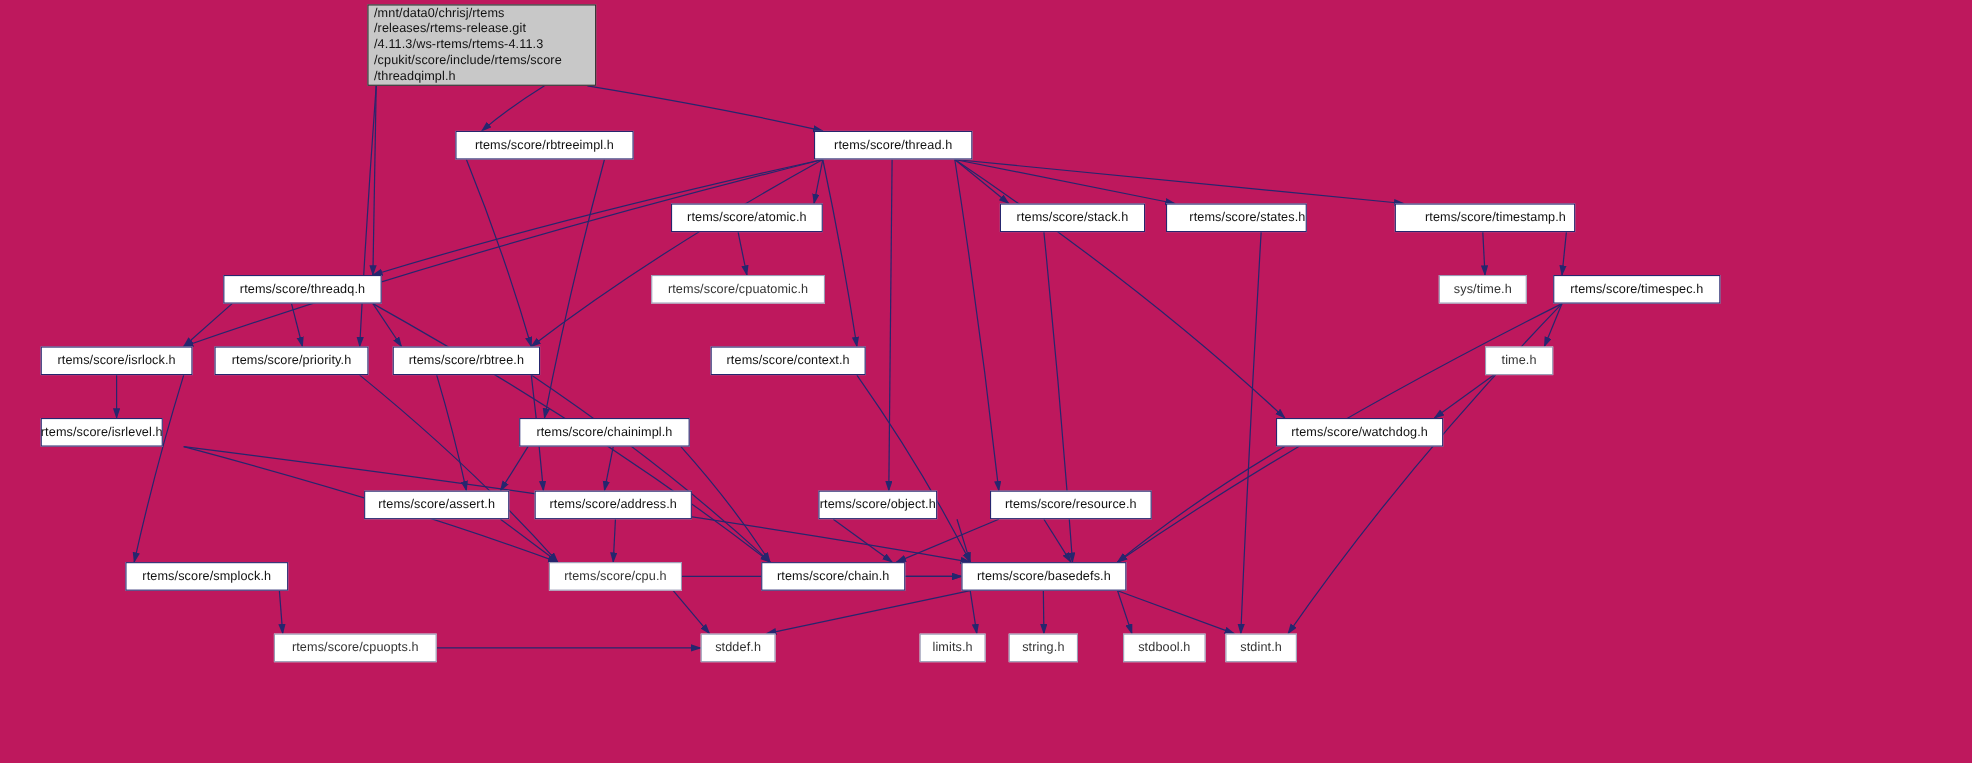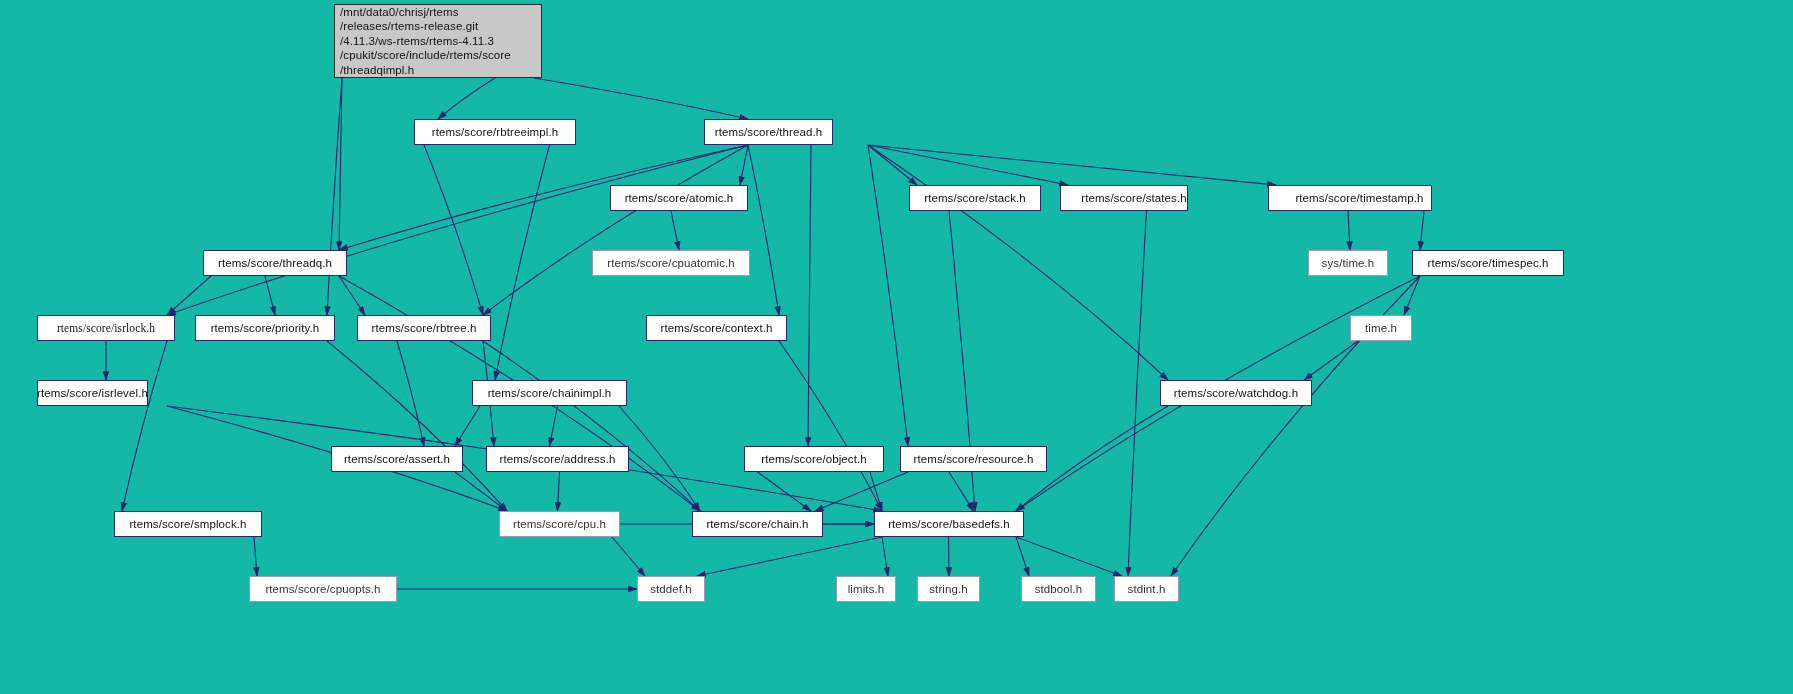--- a/index.html
+++ b/index.html
@@ -5,21 +5,21 @@
   html, body {
     margin: 0;
     padding: 0;
     background: #ffffff;
   }
   #canvas {
     position: relative;
     width: 1793px;
     height: 694px;
     font-family: "Liberation Sans", sans-serif;
-    background: #14b8a6;
+    background: #be185d;
     overflow: hidden;
   }
   svg#edges {
     position: absolute;
     left: 0;
     top: 0;
     width: 1793px;
     height: 694px;
     pointer-events: none;
   }
@@ -123,40 +123,40 @@
         <path d="M882,537 Q789.5,556.5 697,576" marker-end="url(#arrow)" stroke="#26266e"></path>
         <path d="M397,589 Q517,589 637,589" marker-end="url(#arrow)" stroke="#26266e"></path>
       </g>
   </svg>
 <div class="node root" style="left: 334px; top: 4px; width: 208px; height: 74px;">/mnt/data0/chrisj/rtems
 /releases/rtems-release.git
 /4.11.3/ws-rtems/rtems-4.11.3
 /cpukit/score/include/rtems/score
 /threadqimpl.h</div>
     <div class="node" style="left: 414px; top: 119px; width: 162px; height: 26px;">rtems/score/rbtreeimpl.h</div>
-    <div class="node" style="left: 704px; top: 119px; width: 129px; height: 26px;">rtems/score/thread.h</div>
+    <div class="node" style="left: 740px; top: 119px; width: 144px; height: 26px;">rtems/score/thread.h</div>
     <div class="node" style="left: 610px; top: 185px; width: 138px; height: 26px;">rtems/score/atomic.h</div>
     <div class="node" style="left: 909px; top: 185px; width: 132px; height: 26px;">rtems/score/stack.h</div>
     <div class="node" style="left: 1060px; top: 185px; width: 128px; height: 26px; padding-left: 20px;">rtems/score/states.h</div>
     <div class="node" style="left: 1268px; top: 185px; width: 164px; height: 26px; padding-left: 19px;">rtems/score/timestamp.h</div>
     <div class="node dim" style="left: 592px; top: 250px; width: 158px; height: 26px;">rtems/score/cpuatomic.h</div>
     <div class="node" style="left: 203px; top: 250px; width: 144px; height: 26px;">rtems/score/threadq.h</div>
     <div class="node dim" style="left: 1308px; top: 250px; width: 80px; height: 26px;">sys/time.h</div>
     <div class="node" style="left: 1412px; top: 250px; width: 152px; height: 26px;">rtems/score/timespec.h</div>
-    <div class="node" style="left: 37px; top: 315px; width: 138px; height: 26px; font-family: Liberation Serif, serif;">rtems/score/isrlock.h</div>
+    <div class="node" style="left: 37px; top: 315px; width: 138px; height: 26px;">rtems/score/isrlock.h</div>
     <div class="node" style="left: 195px; top: 315px; width: 140px; height: 26px;">rtems/score/priority.h</div>
     <div class="node" style="left: 357px; top: 315px; width: 134px; height: 26px;">rtems/score/rbtree.h</div>
     <div class="node" style="left: 646px; top: 315px; width: 141px; height: 26px;">rtems/score/context.h</div>
     <div class="node dim" style="left: 1350px; top: 315px; width: 62px; height: 26px;">time.h</div>
     <div class="node" style="left: 37px; top: 380px; width: 111px; height: 26px;">rtems/score/isrlevel.h</div>
     <div class="node" style="left: 472px; top: 380px; width: 155px; height: 26px;">rtems/score/chainimpl.h</div>
     <div class="node" style="left: 1160px; top: 380px; width: 152px; height: 26px;">rtems/score/watchdog.h</div>
     <div class="node" style="left: 331px; top: 446px; width: 132px; height: 26px;">rtems/score/assert.h</div>
     <div class="node" style="left: 486px; top: 446px; width: 143px; height: 26px;">rtems/score/address.h</div>
-    <div class="node" style="left: 744px; top: 446px; width: 140px; height: 26px;">rtems/score/object.h</div>
+    <div class="node" style="left: 744px; top: 446px; width: 108px; height: 26px;">rtems/score/object.h</div>
     <div class="node" style="left: 900px; top: 446px; width: 147px; height: 26px;">rtems/score/resource.h</div>
     <div class="node" style="left: 114px; top: 511px; width: 148px; height: 26px;">rtems/score/smplock.h</div>
     <div class="node dim" style="left: 499px; top: 511px; width: 121px; height: 26px;">rtems/score/cpu.h</div>
     <div class="node" style="left: 692px; top: 511px; width: 131px; height: 26px;">rtems/score/chain.h</div>
     <div class="node" style="left: 874px; top: 511px; width: 150px; height: 26px;">rtems/score/basedefs.h</div>
     <div class="node dim" style="left: 249px; top: 576px; width: 148px; height: 26px;">rtems/score/cpuopts.h</div>
     <div class="node dim" style="left: 637px; top: 576px; width: 68px; height: 26px;">stddef.h</div>
     <div class="node dim" style="left: 836px; top: 576px; width: 60px; height: 26px;">limits.h</div>
     <div class="node dim" style="left: 917px; top: 576px; width: 63px; height: 26px;">string.h</div>
     <div class="node dim" style="left: 1021px; top: 576px; width: 75px; height: 26px;">stdbool.h</div>

